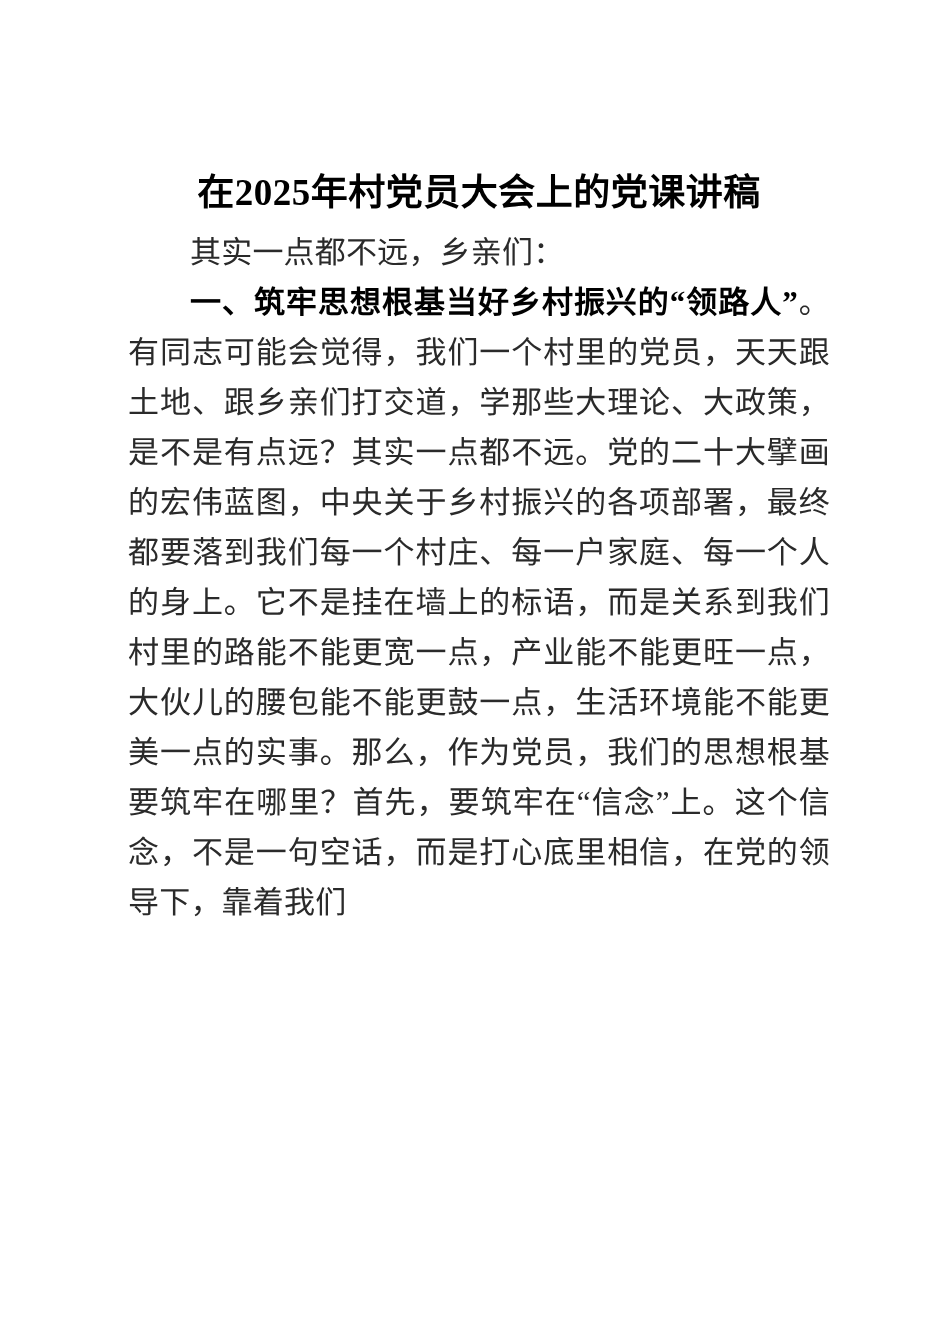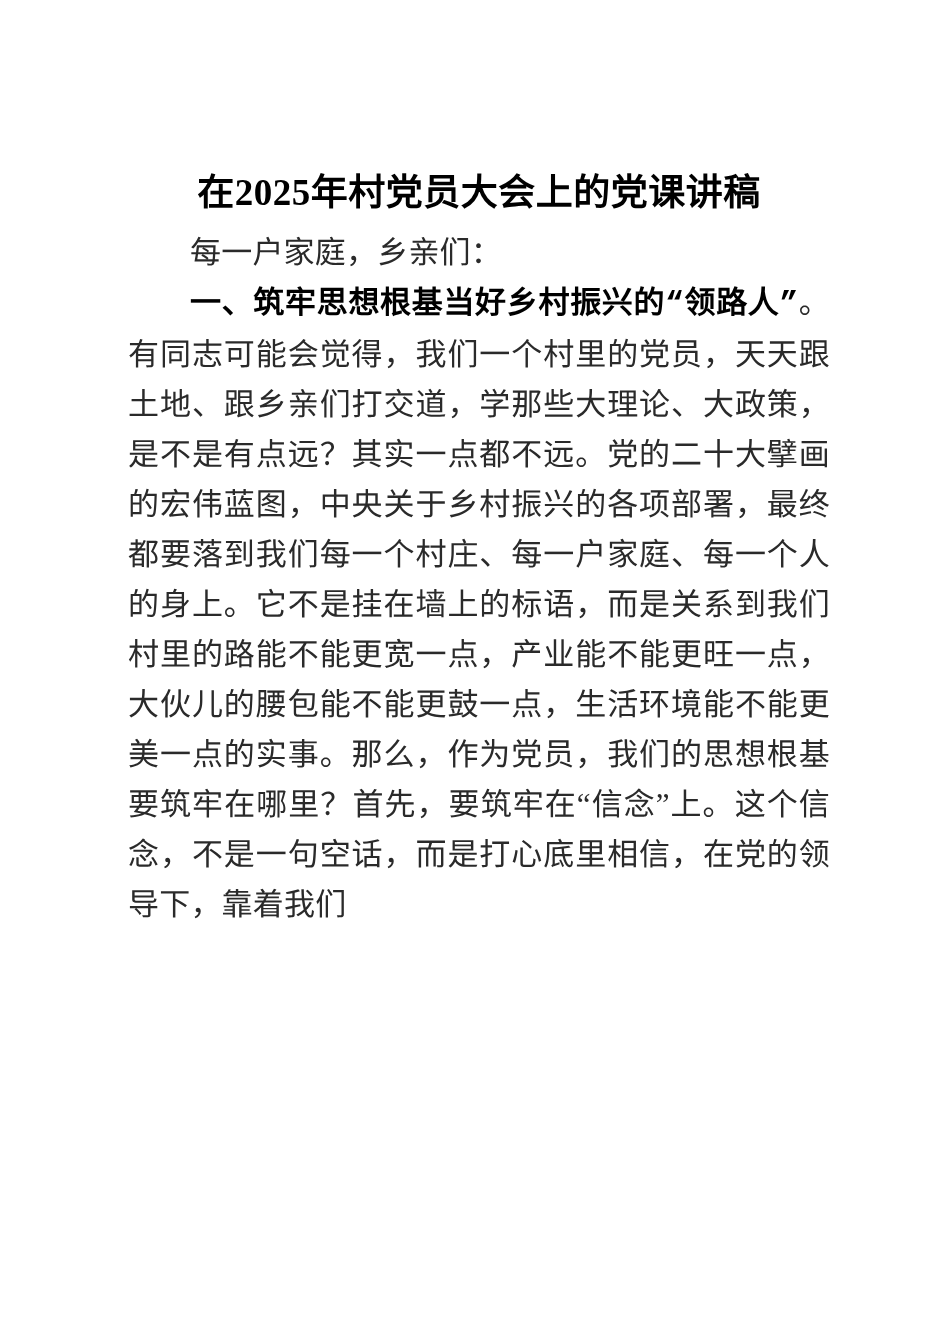--- a/index.html
+++ b/index.html
@@ -57,36 +57,36 @@
     letter-spacing: 0.2px;
     word-break: break-all;
   }
 
   .para.salutation {
     text-align: left;
   }
 
   
   .heading-run {
-    font-family: Liberation Mono, monospace;
+    font-family: Liberation Serif, serif;
     font-weight: bold;
     color: #000000;
     letter-spacing: 0;
     margin-top: 28px;
   }
 </style>
 </head>
 <body>
 
 <div class="page" style="background: rgb(255, 255, 255);">
 
   <div class="content">
 
     <h1 class="doc-title" style="color: rgb(0, 0, 0);">在2025年村党员大会上的党课讲稿</h1>
 
-    <p class="para salutation" style="color: rgb(42, 42, 42);">每一户家庭，乡亲们：</p>
+    <p class="para salutation" style="color: rgb(42, 42, 42);">其实一点都不远，乡亲们：</p>
 
 
     <p class="para" style="color: rgb(42, 42, 42);"><span class="heading-run" style="color: rgb(0, 0, 0);">一、筑牢思想根基当好乡村振兴的“领路人”</span><span>。有同志可能会觉得，我们一个村里的党员，天天跟土地、跟乡亲们打交道，学那些大理论、大政策，是不是有点远？其实一点都不远。党的二十大擘画的宏伟蓝图，中央关于乡村振兴的各项部署，最终都要落到我们每一个村庄、每一户家庭、每一个人的身上。它不是挂在墙上的标语，而是关系到我们村里的路能不能更宽一点，产业能不能更旺一点，大伙儿的腰包能不能更鼓一点，生活环境能不能更美一点的实事。那么，作为党员，我们的思想根基要筑牢在哪里？首先，要筑牢在“信念”上。这个信念，不是一句空话，而是打心底里相信，在党的领导下，靠着我们</span></p>
 
   </div>
 
 </div>
 
 </body></html>

